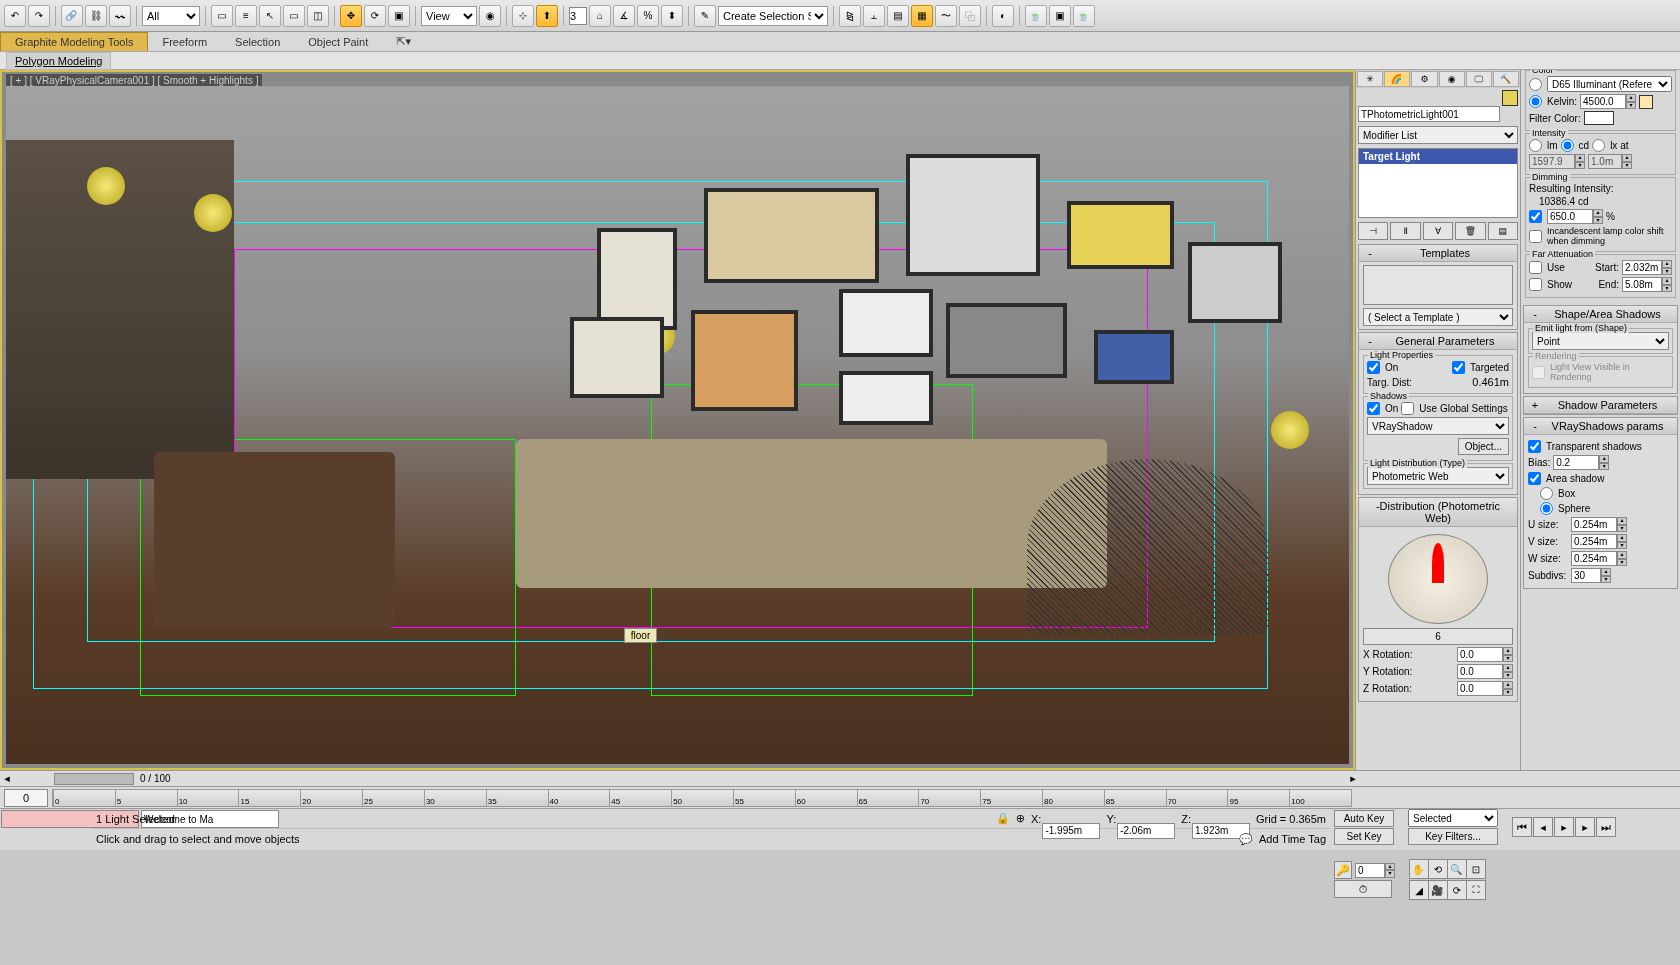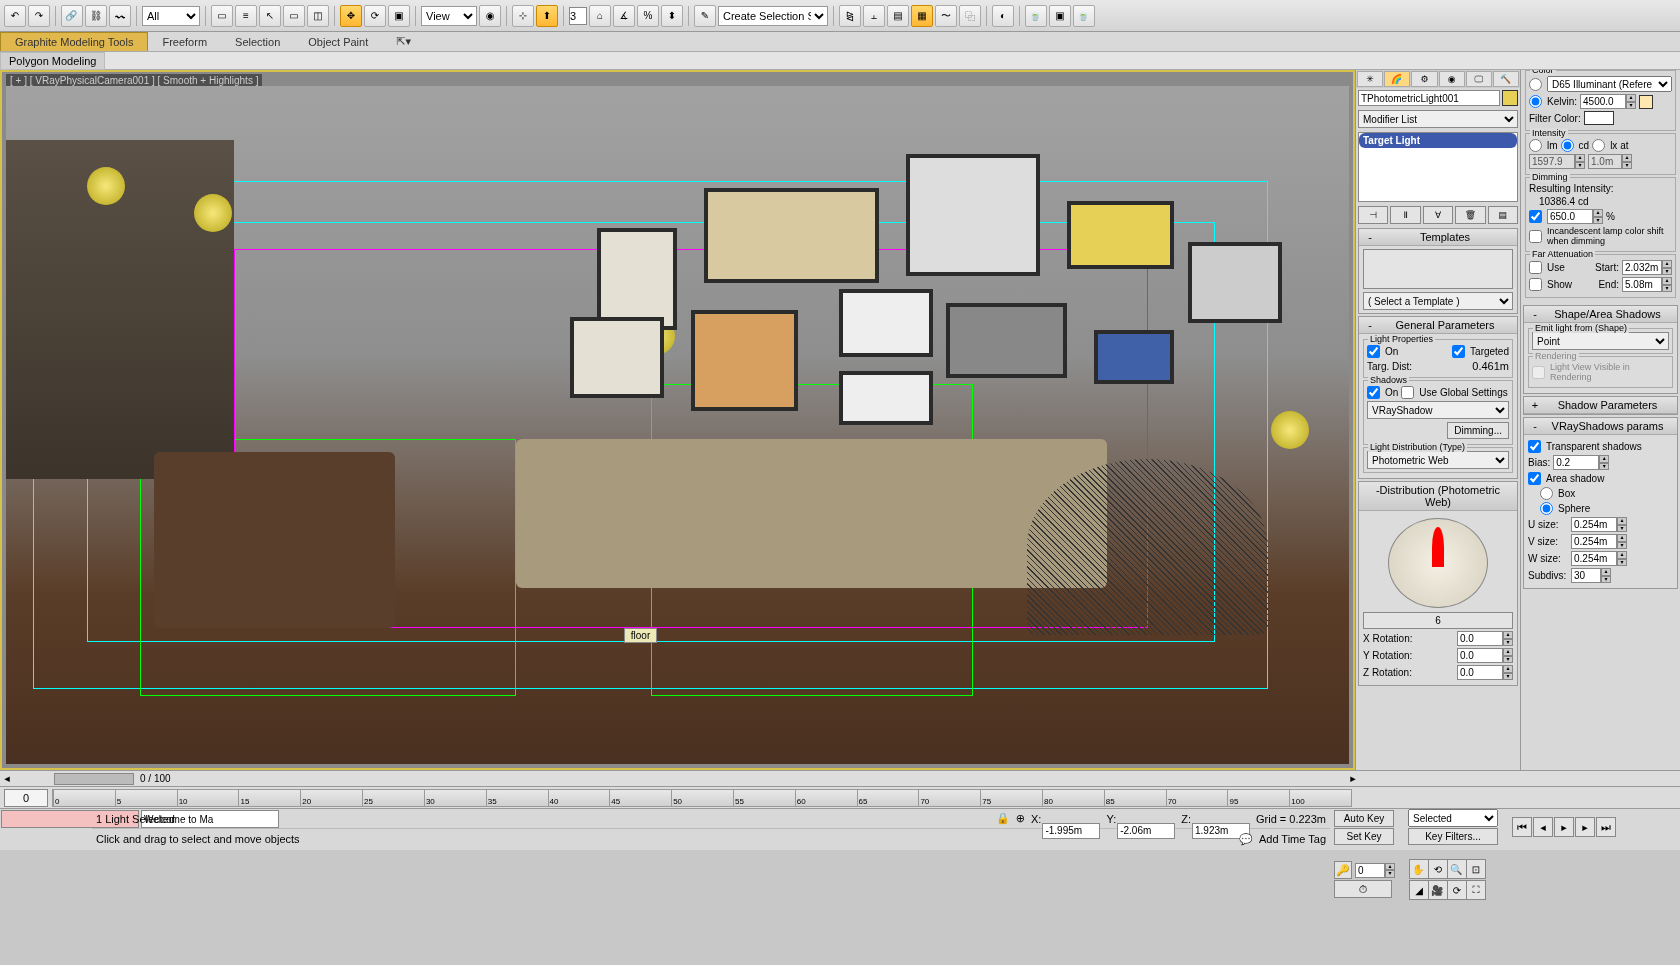--- a/index.html
+++ b/index.html
@@ -9,21 +9,21 @@
 .toolbar { height: 32px; background: linear-gradient(#e8e8e8,#d4d4d4); border-bottom: 1px solid #999; display: flex; align-items: center; padding: 0 4px; gap: 2px; }
 .toolbar .btn { width: 22px; height: 22px; border: 1px solid #aaa; background: linear-gradient(#f8f8f8,#e0e0e0); border-radius: 2px; display: flex; align-items: center; justify-content: center; font-size: 10px; }
 .toolbar .btn.active { background: linear-gradient(#ffd86b,#ffb732); border-color: #cc8800; }
 .toolbar .sep { width: 1px; height: 20px; background: #aaa; margin: 0 3px; }
 .toolbar select { height: 20px; font-size: 11px; border: 1px solid #999; background: #fff; }
 
 
 .ribbon-tabs { height: 20px; background: #d9d9d9; border-bottom: 1px solid #aaa; display: flex; align-items: center; gap: 0; }
 .ribbon-tabs .tab { padding: 3px 14px; font-size: 11px; color: #333; }
 .ribbon-tabs .tab.active { background: #e0b84e; border: 1px solid #aa8822; border-bottom: none; }
-.ribbon-sub { height: 18px; background: #e4e4e4; display: flex; align-items: center; font-size: 11px; border-bottom: 1px solid #aaa; }
+.ribbon-sub { height: 18px; background: #e4e4e4; display: flex; align-items: center; padding-left: 6px; font-size: 11px; border-bottom: 1px solid #aaa; text-decoration: underline; }
 .ribbon-sub span { background: #d1d1d1; padding: 2px 8px; border: 1px solid #bbb; }
 
 
 .main { display: flex; height: 700px; }
 .viewport { flex: 1; position: relative; background: #8a8a8a; border: 2px solid #d6c24a; }
 .viewport-label { position: absolute; top: 2px; left: 4px; color: #ccc; font-size: 10px; background: rgba(40,40,40,0.6); padding: 1px 4px; }
 .viewport-scene { position: absolute; inset: 14px 4px 4px 4px; background: linear-gradient(#a2a2a2 0%, #8e8e8e 40%, #5a3d28 75%, #4a3020 100%); overflow: hidden; }
 .viewport-scene .safe { position: absolute; border: 1px solid cyan; }
 .viewport-scene .sel { position: absolute; border: 1px solid lime; }
 .viewport-scene .sel2 { position: absolute; border: 1px solid magenta; }
@@ -38,35 +38,35 @@
 .scroll-h .thumb { width: 80px; height: 12px; background: #bbb; margin-left: 40px; border: 1px solid #888; }
 .scroll-h .label { margin-left: 6px; font-size: 10px; }
 
 
 .right { width: 165px; background: #d8d8d8; border-left: 1px solid #999; overflow-y: hidden; }
 .right2 { width: 160px; background: #d8d8d8; border-left: 1px solid #999; overflow-y: hidden;}
 .right-tabs { height: 18px; display: flex; gap: 1px; background: #ccc; padding: 1px;}
 .right-tabs .t { flex: 1; height: 16px; background: #e4e4e4; border: 1px solid #aaa; display:flex;align-items:center;justify-content:center;font-size:9px;}
 .right-tabs .t.active { background: #ffd980; }
 .panel-name { display: flex; padding: 2px; }
-.panel-name input { flex: 1; height: 16px; font-size: 10px; background: #fff; border: 1px solid #888; padding: 0 2px; }
+.panel-name input { flex: 1; height: 16px; font-size: 10px; background: #fff; border: 1px solid #888; padding: 0 2px; margin-top: 16px; }
 .panel-name .color { width: 16px; height: 16px; background: #e6d056; border: 1px solid #333; margin-left: 2px; }
 .rollout { border: 1px solid #999; margin: 2px; background: #dcdcdc; }
 .rollout-hdr { background: linear-gradient(#e4e4e4,#cacaca); padding: 2px 4px; font-size: 10px; text-align: center; border-bottom: 1px solid #aaa; display:flex; }
 .rollout-hdr .pm { width:14px; }
 .rollout-body { padding: 3px 4px; font-size: 10px; }
 .row { display: flex; align-items: center; gap: 3px; margin: 2px 0; }
 .row label { font-size: 10px; }
 .spinner { display: flex; align-items: center; }
 .spinner input { width: 46px; height: 15px; font-size: 10px; border: 1px solid #888; background: #fff; padding: 0 2px; text-align: left; }
 .spinner .arrows { width: 10px; height: 15px; display: flex; flex-direction: column; }
 .spinner .arrows div { flex: 1; background: #ccc; border: 1px solid #888; font-size: 6px; line-height: 5px; text-align: center; }
 .stack { background: #fff; border: 1px solid #888; height: 70px; margin: 2px; }
 .stack-item { padding: 2px 4px; font-size: 10px; }
-.stack-item.sel { background: #3d59ab; color: #fff; font-weight: bold; border-radius: 6px; }
+.stack-item.sel { background: #3d59ab; color: #fff; font-weight: bold; }
 .stack-btns { display: flex; gap: 2px; padding: 2px; }
 .stack-btns .b { flex:1; height: 18px; border:1px solid #888; background: #e4e4e4; font-size:9px;display:flex;align-items:center;justify-content:center;}
 .fieldset { border: 1px solid #aaa; margin: 2px 0; padding: 3px; position: relative; }
 .fieldset .legend { position: absolute; top: -6px; left: 4px; background: #dcdcdc; padding: 0 2px; font-size: 9px; }
 select.full { width: 100%; height: 18px; font-size: 10px; border: 1px solid #888;}
 .photometric-web { width: 100px; height: 90px; margin: 4px auto; background: radial-gradient(circle,#f4f0e4 0%, #ddd8c8 70%); border: 1px solid #888; border-radius: 50%; display:flex;align-items:center;justify-content:center;position:relative;}
 .photometric-web::before { content:""; position:absolute; width:12px;height:40px;background:red;border-radius:50% 50% 0 0;top:8px;}
 input[type=checkbox],input[type=radio]{margin:0 2px 0 0;}
 
 
@@ -242,21 +242,21 @@
         </div>
         <div class="fieldset"><div class="legend">Shadows</div>
           <div class="row">
               <input type="checkbox" checked="" style="">
               <label>On</label>
           <input type="checkbox" style="">
               <label>Use Global Settings</label>
             </div>
           <select class="full"><option>VRayShadow</option></select>
           <div class="row" style="justify-content:flex-end;margin-top:3px;">
-              <button class="wide">Dimming...</button>
+              <button class="wide">Object...</button>
             </div>
         </div>
         <div class="fieldset"><div class="legend">Light Distribution (Type)</div>
           <select class="full"><option>Photometric Web</option></select>
         </div>
       </div>
     </div>
     <div class="rollout">
       <div class="rollout-hdr">
           <span style="flex:1">-Distribution (Photometric Web)</span>
@@ -562,21 +562,21 @@
           <input value="-1.995m" style="">
         </div>
       <div class="coord">
           <label>Y:</label>
           <input value="-2.06m" style="">
         </div>
       <div class="coord">
           <label>Z:</label>
           <input value="1.923m" style="">
         </div>
-      <span>Grid = 0.223m</span>
+      <span>Grid = 0.365m</span>
     </div>
     <div class="s2">
       <span>Click and drag to select and move objects</span>
       <span style="flex:1"></span>
       <div class="sbtn">💬</div>
       <span>Add Time Tag</span>
     </div>
   </div>
   <div class="status-right">
     <div style="display:flex;flex-direction:column;gap:1px;">

